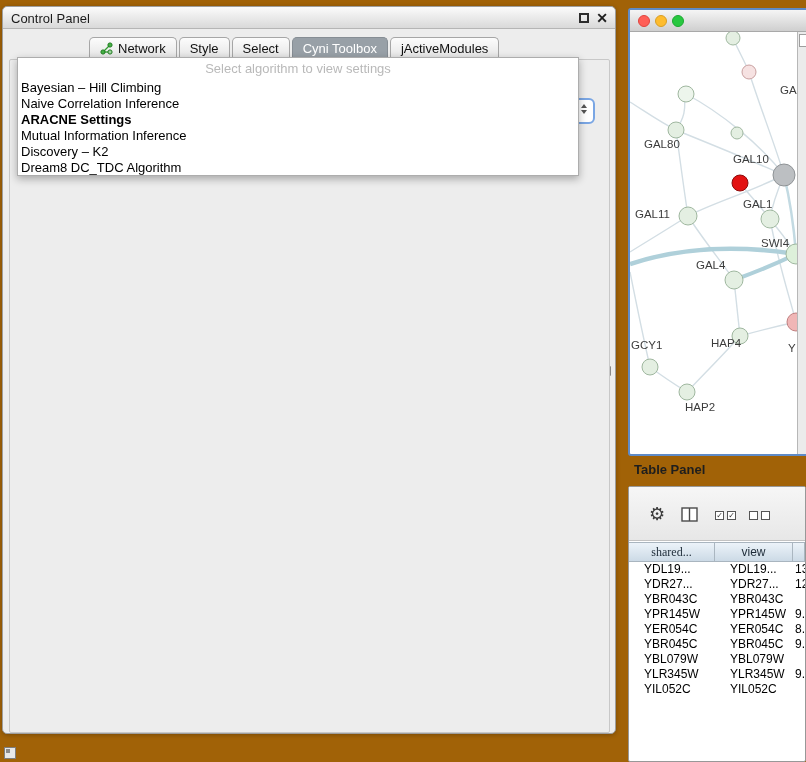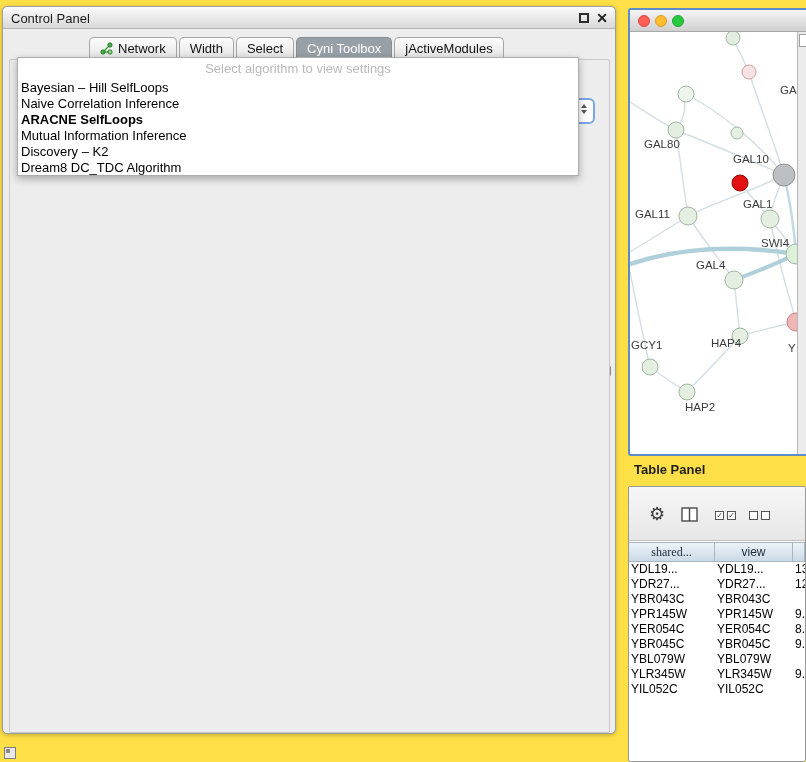--- a/index.html
+++ b/index.html
@@ -1,18 +1,18 @@
 <!DOCTYPE html>
 <html><head>
 <meta charset="utf-8">
 <style>
   * { box-sizing: border-box; margin: 0; padding: 0; }
   html,body { width:806px; height:762px; }
   body { font-family:"Liberation Sans", sans-serif; background:#e2e2e2; overflow:hidden; }
-  #screen { position:relative; width:806px; height:762px; background:#fde047; overflow:hidden; }
+  #screen { position:relative; width:806px; height:762px; background:#a16207; overflow:hidden; }
 
   
   #cp { position:absolute; left:2px; top:6px; width:614px; height:728px;
         background:#ededed; border:1px solid #9e9e9e; border-radius:5px;
         box-shadow:0 1px 4px rgba(0,0,0,.25); }
   #cp-titlebar { position:absolute; left:0; top:0; right:0; height:22px;
         background:linear-gradient(#fbfbfb,#d9d9d9); border-bottom:1px solid #b5b5b5;
         border-radius:5px 5px 0 0; }
   #cp-title { position:absolute; left:8px; top:4px; font-size:13px; color:#1b1b1b; }
   #cp-controls { position:absolute; right:7px; top:5px; display:flex; gap:7px; align-items:center; }
@@ -125,21 +125,21 @@
   .cb { width:9px; height:9px; border:1px solid #555; font-size:8px; line-height:8px;
         text-align:center; color:#333; background:#fff; }
   #tp-header { position:absolute; left:0; top:55px; right:0; height:20px; display:flex;
         background:linear-gradient(#ecf3f9,#ccdae6); border-top:1px solid #a9b5bf;
         border-bottom:1px solid #a9b5bf; }
   .th { font-size:12px; color:#1d2b38; line-height:18px; text-align:center;
         border-right:1px solid #aab6c0; overflow:hidden; white-space:nowrap; }
   .th.c1 { width:86px;font-family:Liberation Serif, serif; } .th.c2 { width:78px; } .th.c3 { flex:1; }
   #tp-rows { position:absolute; left:0; top:75px; right:0; }
   .tr { display:flex; height:15px; line-height:15px; background:#fff; }
-  .td { font-size:12px; color:#000; padding-left:2px; overflow:hidden; white-space:nowrap; }
+  .td { font-size:12px; color:#000; padding-left:15px; overflow:hidden; white-space:nowrap; }
   .td.c1 { width:86px; } .td.c2 { width:78px; } .td.c3 { flex:1; padding-left:2px; }
 
   #corner-icon { position:absolute; left:4px; top:747px; width:12px; height:12px;
         border:1px solid #7e7e7e; background:#e8e8e8; }
   #corner-icon span { position:absolute; left:1px; top:1px; width:4px; height:4px; background:#8a8a8a; display:block; }
 </style>
 </head>
 <body>
 
 <div id="screen">
@@ -161,21 +161,21 @@
         <svg width="13" height="13" viewBox="0 0 13 13">
           <line x1="3" y1="10" x2="10" y2="3" stroke="#2f9e2f" stroke-width="1.3"></line>
           <line x1="3" y1="10" x2="10" y2="10" stroke="#2f9e2f" stroke-width="1.3"></line>
           <circle cx="3" cy="10" r="2.1" fill="#44b244" stroke="#1f7a1f"></circle>
           <circle cx="10" cy="3" r="2.1" fill="#44b244" stroke="#1f7a1f"></circle>
           <circle cx="10" cy="10" r="2.1" fill="#9ed69e" stroke="#1f7a1f"></circle>
         </svg>
         <span>Network</span>
       </div>
       <div class="tab">
-        <span>Width</span>
+        <span>Style</span>
       </div>
       <div class="tab">
         <span>Select</span>
       </div>
       <div class="tab active">
         <span>Cyni Toolbox</span>
       </div>
       <div class="tab">
         <span>jActiveModules</span>
       </div>
@@ -183,23 +183,23 @@
 
     <div id="combo-frag">
       <div class="stepper">
         <div class="tri-up"></div>
           <div class="tri-dn"></div>
       </div>
     </div>
 
     <div id="algo-popup">
       <div class="ph">Select algorithm to view settings</div>
-      <div class="dd-item">Bayesian – Hill SelfLoops</div>
+      <div class="dd-item">Bayesian – Hill Climbing</div>
       <div class="dd-item">Naive Correlation Inference</div>
-      <div class="dd-item sel">ARACNE SelfLoops</div>
+      <div class="dd-item sel">ARACNE Settings</div>
       <div class="dd-item">Mutual Information Inference</div>
       <div class="dd-item">Discovery – K2</div>
       <div class="dd-item">Dream8 DC_TDC Algorithm</div>
     </div>
 
     <div class="grp" style="left:12px; top:186px; width:578px; height:470px;">
       <span class="grp-title t-black">Cyni Algorithm Settings</span>
     </div>
 
     <div class="grp" style="left:24px; top:216px; width:548px; height:174px;">

